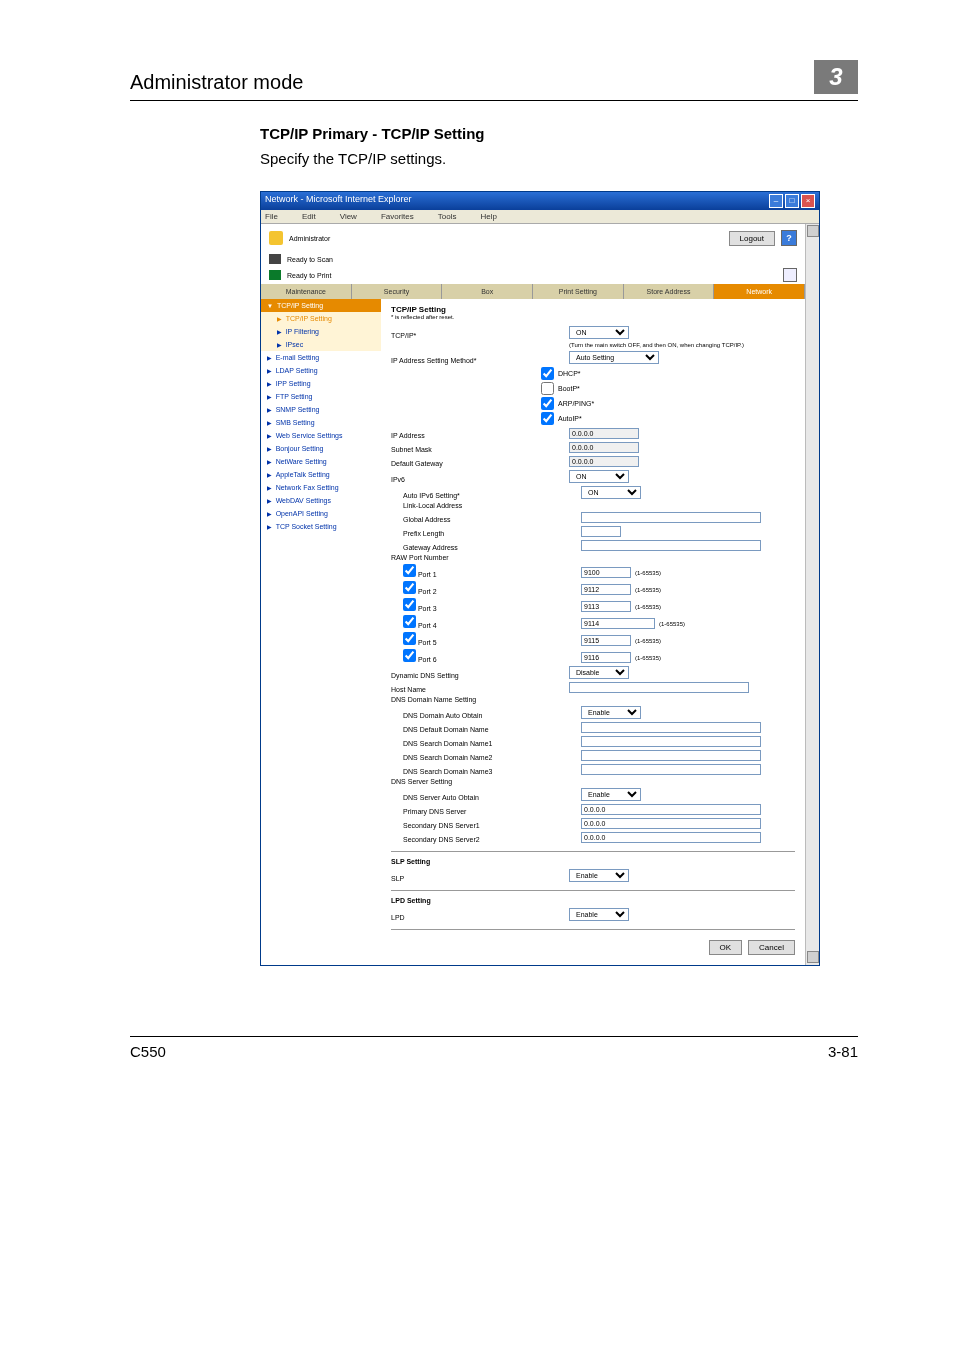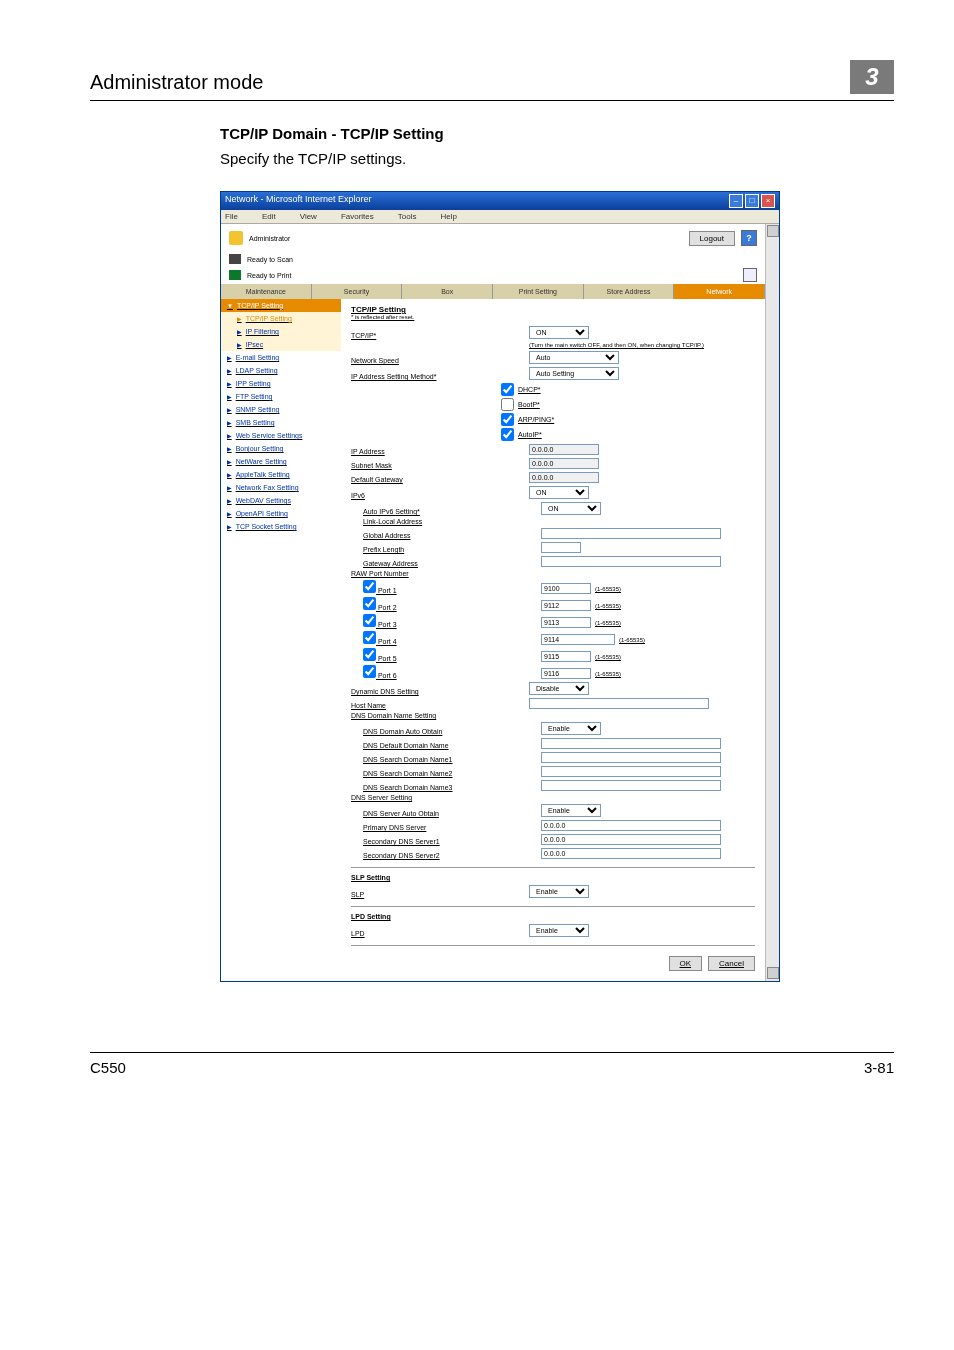--- a/index.html
+++ b/index.html
@@ -1,17 +1,17 @@
 <!DOCTYPE html>
 <html><head>
 <meta charset="utf-8">
 <style>
   * { box-sizing: border-box; margin: 0; padding: 0; }
   body { font-family: Arial, sans-serif; background: #fff; width: 954px; margin: 0 auto; color: #000; }
-  .page { padding: 60px 60px 40px 90px; }
+  .page { padding: 60px 96px 40px 90px; margin-left: 40px; }
   .hdr { display: flex; justify-content: space-between; align-items: flex-end; border-bottom: 1px solid #000; padding-bottom: 6px; margin-bottom: 24px; }
   .hdr-title { font-size: 20px; }
   .hdr-num-box { background: #7a7a7a; color: #fff; width: 44px; height: 34px; display: flex; align-items: center; justify-content: center; font-size: 24px; font-weight: bold; font-style: italic; }
   .section-title { font-size: 15px; font-weight: bold; margin-left: 130px; margin-bottom: 8px; }
   .section-sub { font-size: 15px; margin-left: 130px; margin-bottom: 24px; }
   .shot-wrap { margin-left: 130px; }
   .browser { width: 560px; border: 1px solid #003a8a; font-size: 7px; font-family: Tahoma, Arial, sans-serif; background: #fff; }
   .titlebar { background: linear-gradient(#2a6fd6,#0a3f9a); color: #fff; display: flex; align-items: flex-start; justify-content: space-between; padding: 2px 4px; font-size: 9px; font-weight: normal; }
   .tb-btns { display: flex; gap: 2px; }
   .tb-btn { width: 14px; height: 14px; border: 1px solid #fff; font-size: 8px; text-align: center; line-height: 12px; }
@@ -24,21 +24,21 @@
   .btn3d { border: 1px solid #888; background: #e0e0e0; padding: 2px 10px; font-size: 8px; }
   .help-btn { width: 16px; height: 16px; background: #3a7bda; color: #fff; border: 1px solid #666; text-align: center; line-height: 14px; font-size: 9px; font-weight: bold; }
   .ready-row { background: #fff; padding: 2px 8px; display: flex; align-items: center; gap: 6px; }
   .ready-icon { width: 12px; height: 10px; }
   .ready-icon.scan { background: #444; }
   .ready-icon.print { background: #0a7a2a; }
   .refresh-icon { margin-left: auto; width: 14px; height: 14px; border: 1px solid #666; background: #eef; }
   .tabs { display: flex; }
   .tab { flex: 1; text-align: center; padding: 4px 0; background: #d8d0a8; border-right: 1px solid #999; color: #333; font-size: 7px; }
   .tab.active { background: #e68a00; color: #fff; }
-  .body-row { display: flex; text-decoration: underline; }
+  .body-row { display: flex; }
   .sidebar { width: 120px; background: #fff; }
   .sb-item { padding: 3px 6px; font-size: 7px; color: #0033aa; cursor: default; display: flex; align-items: center; gap: 4px; }
   .sb-item.hdr0 { background: #e68a00; color: #fff; }
   .sb-item.sel { color: #e68a00; }
   .sb-item .tri { font-size: 6px; }
   .sb-item.sub { padding-left: 16px; background: #fff4d6; }
   .main-pane { flex: 1; background: #fff; padding: 6px 10px 10px 10px; }
   .pane-title { font-weight: bold; font-size: 8px; }
   .pane-sub { font-size: 6px; margin-bottom: 6px; }
   .form-row { display: flex; align-items: flex-end; margin: 3px 0; font-size: 7px; gap: 28px; }
@@ -60,21 +60,21 @@
 </style>
 </head>
 <body>
 
 <div class="page">
   <div class="hdr">
     <div class="hdr-title">Administrator mode</div>
     <div class="hdr-num-box">3</div>
   </div>
 
-  <div class="section-title">TCP/IP Domain - TCP/IP Setting</div>
+  <div class="section-title">TCP/IP Primary - TCP/IP Setting</div>
   <div class="section-sub">Specify the TCP/IP settings.</div>
 
   <div class="shot-wrap">
     <div class="browser">
       <div class="titlebar">
         <span>Network - Microsoft Internet Explorer</span>
         <div class="tb-btns">
           <div class="tb-btn tb-min">–</div>
           <div class="tb-btn tb-max">□</div>
           <div class="tb-btn tb-close">×</div>
@@ -200,24 +200,20 @@
 
               <div class="form-row">
                   <div class="lbl">TCP/IP*</div>
                   <div class="val"><select><option>ON</option></select></div>
                 </div>
               <div class="form-row">
                   <div class="lbl"></div>
                   <div class="val" style="font-size:6px;">(Turn the main switch OFF, and then ON, when changing TCP/IP.)</div>
                 </div>
               <div class="form-row">
-                  <div class="lbl">Network Speed</div>
-                  <div class="val"><select style="min-width:90px;"><option>Auto</option></select></div>
-                </div>
-              <div class="form-row">
                   <div class="lbl">IP Address Setting Method*</div>
                   <div class="val"><select style="min-width:90px;"><option>Auto Setting</option></select></div>
                 </div>
               <div class="cb-row">
                   <input type="checkbox" checked="" style="">
                   <span>DHCP*</span>
                 </div>
               <div class="cb-row">
                   <input type="checkbox" style="">
                   <span>BootP*</span>

